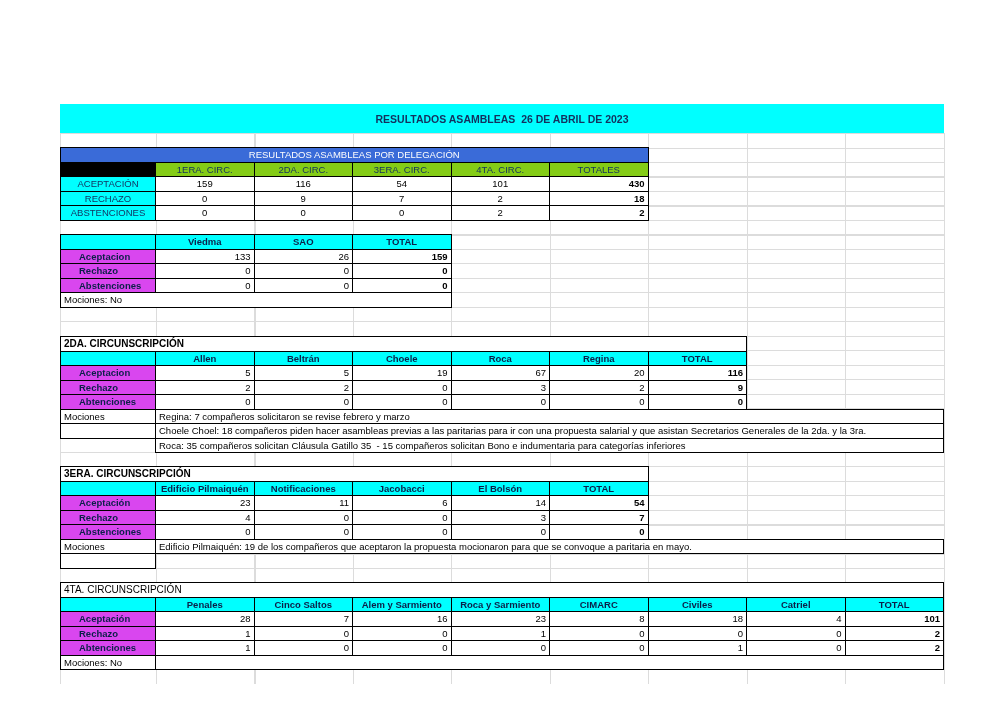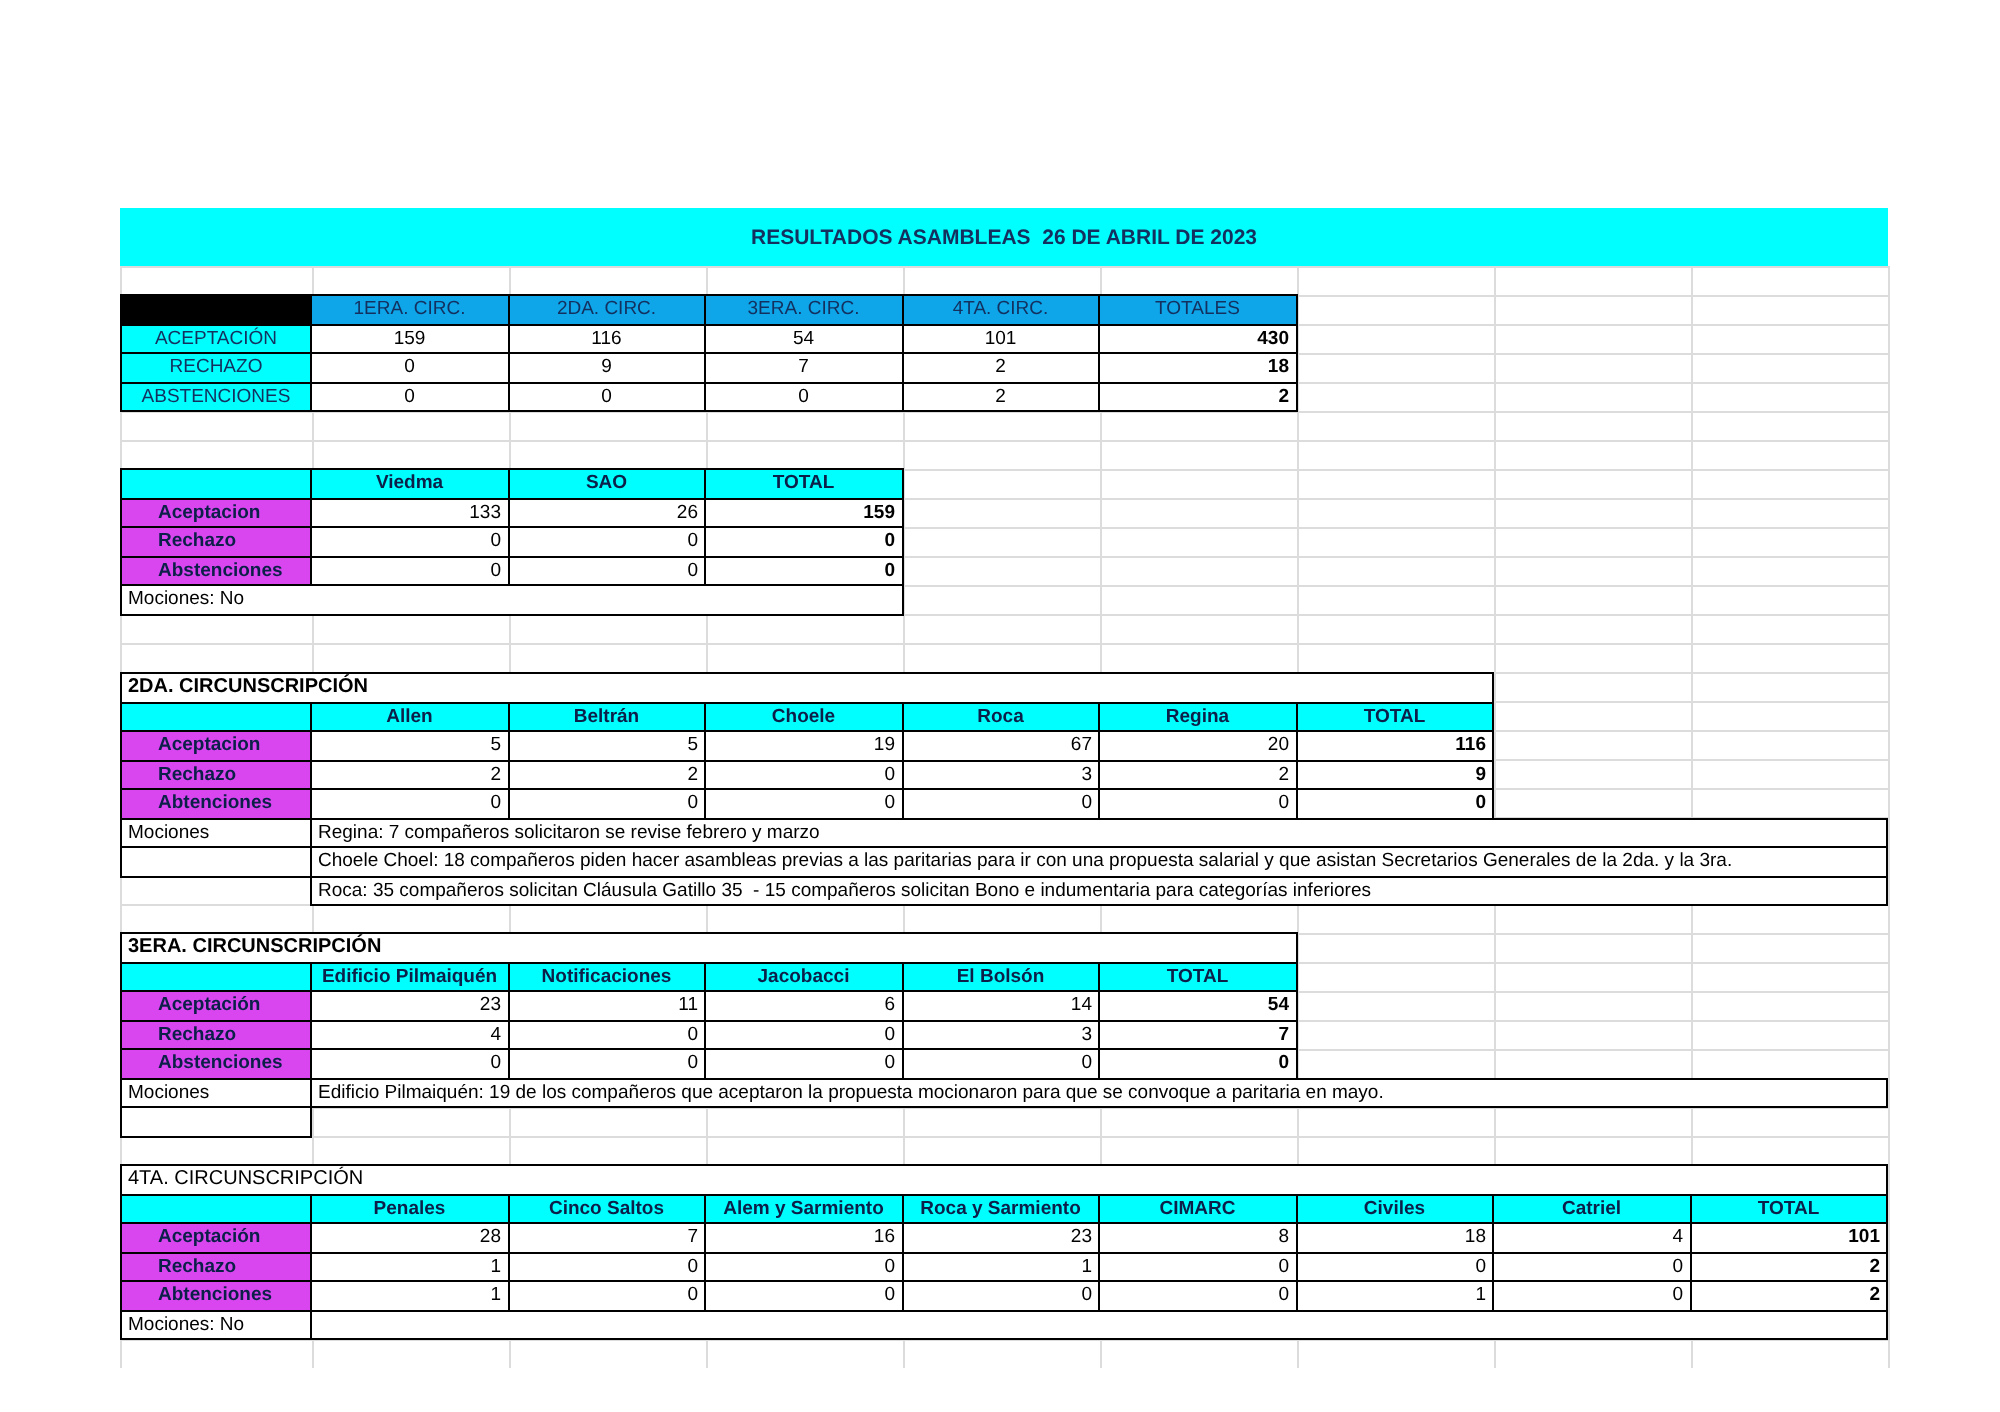--- a/index.html
+++ b/index.html
@@ -17,40 +17,43 @@
   .blk{position:absolute;border-top:1px solid #000;border-left:1px solid #000;width:max-content;}
   .row{display:flex;}
   .c{box-sizing:border-box;border-right:1px solid #000;border-bottom:1px solid #000;height:14.5px;
      display:flex;align-items:center;font-size:9.5px;background:#fff;overflow:hidden;white-space:pre;}
   .wA{width:95px;} .w1{width:98.5px;}
   .s3{width:390.5px;} .s5{width:587.5px;} .s6{width:686px;} .s8{width:883px;} .s8b{width:788px;}
   .blue{background:#3a6bd8;color:#fdfdfd;justify-content:center;}
   .blackc{background:#000;}
   .cy{background:#00ffff;}
   .hd{background:#00ffff;font-weight:bold;justify-content:center;color:#0c1f49;}
-  .hdr{background:#0ea5e9;justify-content:center;color:#13305e;}
+  .hdr{background:#84cc16;justify-content:center;color:#13305e;}
   .lab{background:#d946ef;font-weight:bold;padding-left:18px;color:#0c1f49;}
   .labc{background:#00ffff;justify-content:center;color:#13305e;}
   .num{justify-content:flex-end;padding-right:3px;}
   .cen{justify-content:center;}
   .tot{justify-content:flex-end;padding-right:3px;font-weight:bold;}
   .ttl{font-weight:bold;padding-left:3px;font-size:10px;}
   .ttlreg{padding-left:3px;font-size:10px;}
   .note{padding-left:3px;}
 </style>
 </head>
 <body>
 
 <div class="page">
   <div class="gridbg"></div>
 
   <div class="titlebar">RESULTADOS ASAMBLEAS  26 DE ABRIL DE 2023</div>
 
   <div class="blk" style="left:60px;top:106px;">
     <div class="row">
+        <div class="c s5 blue">RESULTADOS ASAMBLEAS POR DELEGACIÓN</div>
+      </div>
+    <div class="row">
       <div class="c wA blackc"></div>
       <div class="c w1 hdr">1ERA. CIRC.</div>
       <div class="c w1 hdr">2DA. CIRC.</div>
       <div class="c w1 hdr">3ERA. CIRC.</div>
       <div class="c w1 hdr">4TA. CIRC.</div>
       <div class="c w1 hdr">TOTALES</div>
     </div>
     <div class="row">
       <div class="c wA labc">ACEPTACIÓN</div>
       <div class="c w1 cen">159</div>

